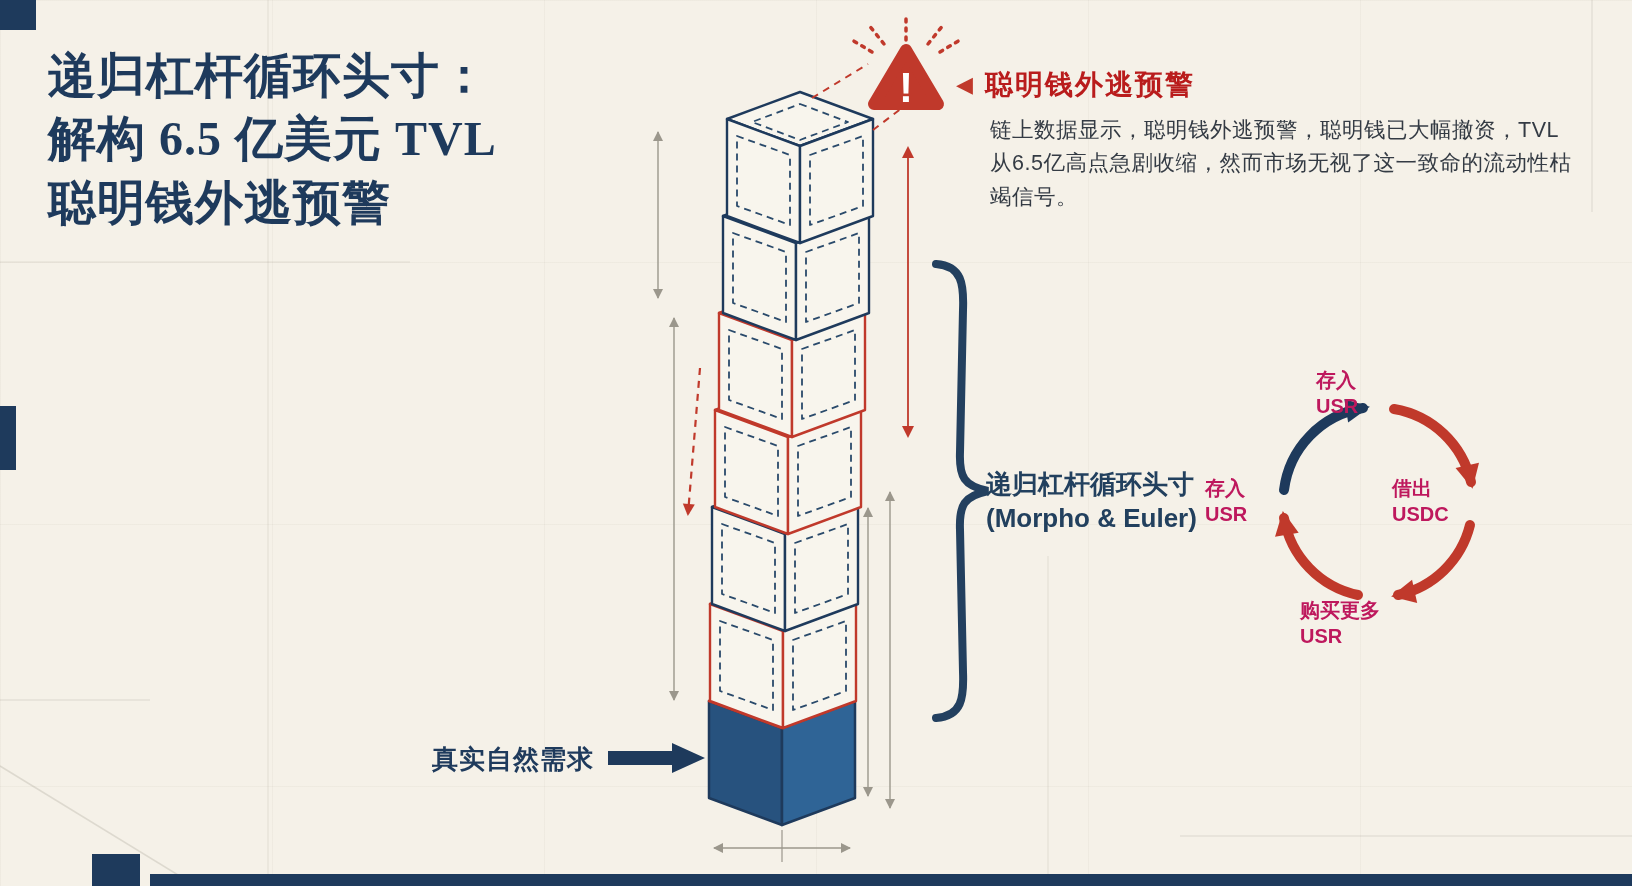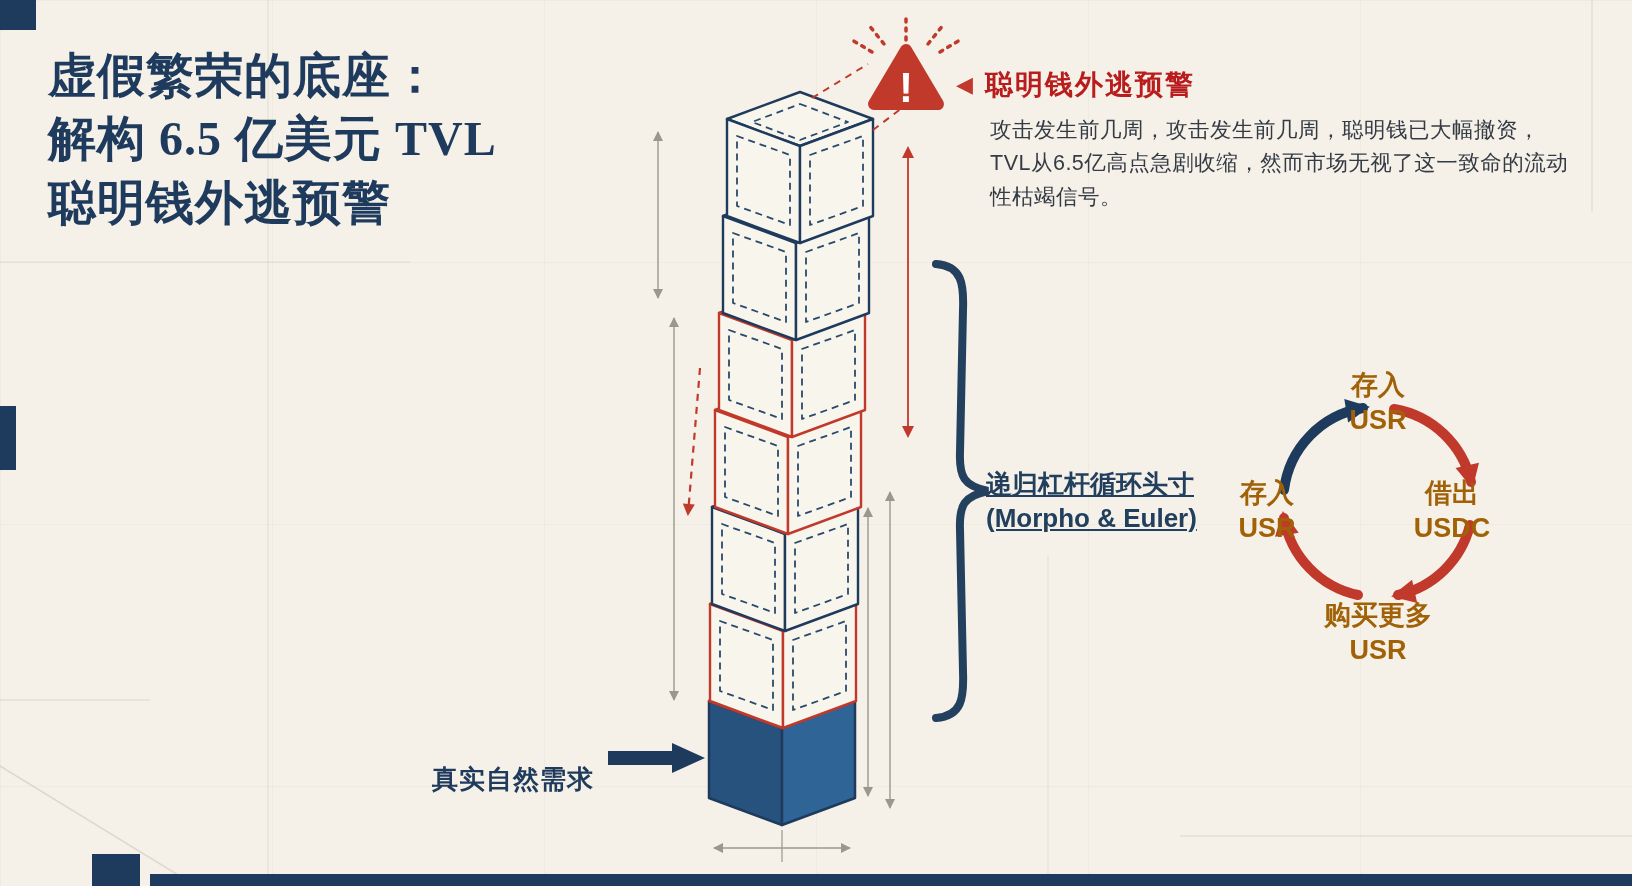--- a/index.html
+++ b/index.html
@@ -31,28 +31,28 @@
   .warn-pointer { color:#c0392b; font-size:22px; line-height:1; }
   .warn-title {
     color:#b91c1c; font-size:28px; font-weight:800; letter-spacing:2px;
   }
   .warn-body {
     left:990px; top:114px; width:588px;
     font-size:21.5px; line-height:1.55; color:#343b44; letter-spacing:0.5px;
   }
   .brace-label {
     left:986px; top:468px; width:260px;
-    color:#22405e; font-size:26px; font-weight:600; line-height:1.3;text-decoration:underline;
+    color:#22405e; font-size:26px; font-weight:600; line-height:1.3;
   }
   .base-label {
     left:432px; top:742px;
-    color:#1e3a5c; font-size:26px; font-weight:700; letter-spacing:1px;margin-top:20px;
+    color:#1e3a5c; font-size:26px; font-weight:700; letter-spacing:1px;
   }
   .cyc {
-    text-align:center; color:#a16207; font-size:27px; font-weight:600; line-height:1.28;
+    color:#be185d; font-size:20px; font-weight:600; line-height:1.28;
   }
   .cyc-top    { left:1316px; top:368px; width:124px; }
   .cyc-right  { left:1392px; top:476px; width:120px; }
   .cyc-bottom { left:1300px; top:598px; width:156px; }
   .cyc-left   { left:1205px; top:476px; width:124px; }
 </style>
 </head>
 <body>
 
 <div id="canvas">
@@ -186,31 +186,31 @@
 
     <g fill="none" stroke-linecap="round">
       <path d="M 1284 490 A 95 95 0 0 1 1363 408" stroke="#1e3a5c" stroke-width="10" marker-end="url(#ah-navy)"></path>
       <path d="M 1394 409 A 95 95 0 0 1 1471 482" stroke="#c0392b" stroke-width="10" marker-end="url(#ah-red)"></path>
       <path d="M 1470 525 A 95 95 0 0 1 1398 595" stroke="#c0392b" stroke-width="10" marker-end="url(#ah-red)"></path>
       <path d="M 1358 595 A 95 95 0 0 1 1284 518" stroke="#c0392b" stroke-width="10" marker-end="url(#ah-red)"></path>
     </g>
   </svg>
 
   <div class="txt title">
-    <div>虚假繁荣的底座：</div>
+    <div>递归杠杆循环头寸：</div>
     <div>解构 6.5 亿美元 TVL</div>
     <div>聪明钱外逃预警</div>
   </div>
 
   <div class="txt warn-head">
     <span class="warn-pointer">◀</span>
     <span class="warn-title">聪明钱外逃预警</span>
   </div>
 
-  <div class="txt warn-body">攻击发生前几周，攻击发生前几周，聪明钱已大幅撤资，TVL从6.5亿高点急剧收缩，然而市场无视了这一致命的流动性枯竭信号。</div>
+  <div class="txt warn-body">链上数据显示，聪明钱外逃预警，聪明钱已大幅撤资，TVL从6.5亿高点急剧收缩，然而市场无视了这一致命的流动性枯竭信号。</div>
 
   <div class="txt brace-label">
     <div>递归杠杆循环头寸</div>
     <div>(Morpho &amp; Euler)</div>
   </div>
 
   <div class="txt base-label">真实自然需求</div>
 
   <div class="txt cyc cyc-top">
     <div>存入</div>

